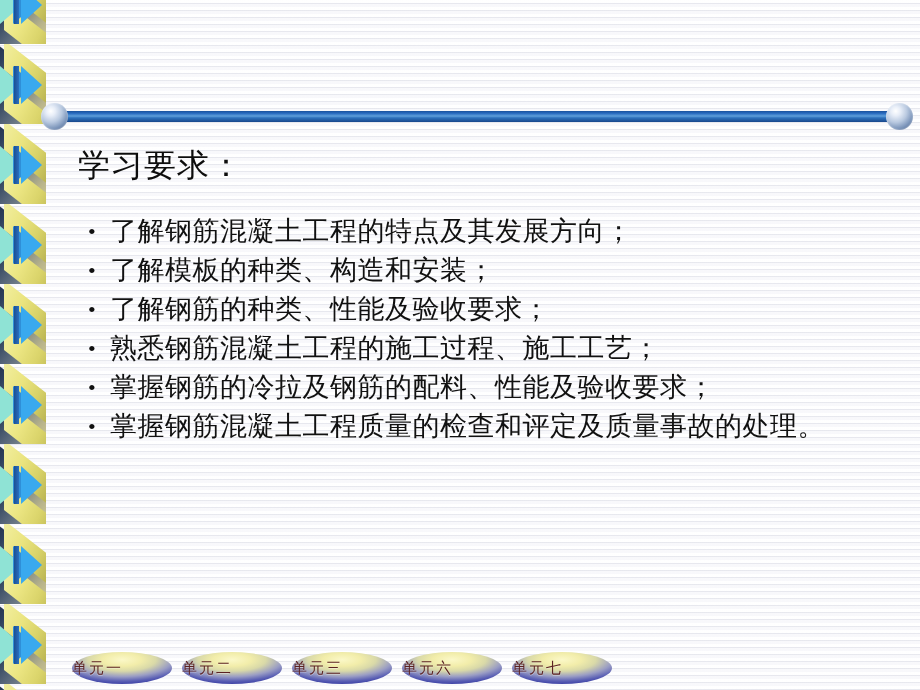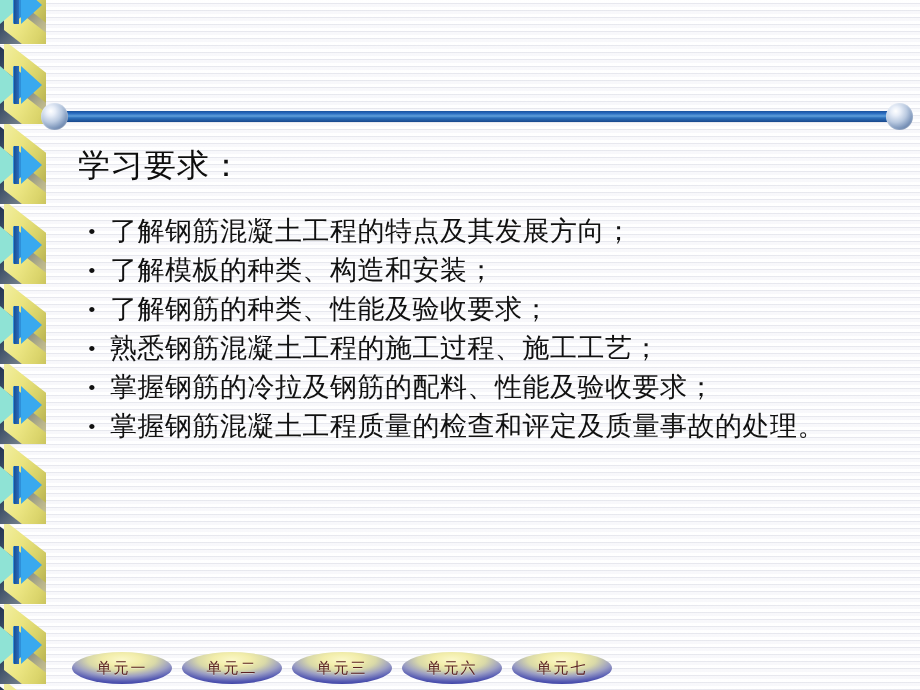--- a/index.html
+++ b/index.html
@@ -228,21 +228,21 @@
     background:
       radial-gradient(ellipse 74% 78% at 50% 24%,
         #fbf8c8 0%,
         #f2edaa 26%,
         #d9d9a8 46%,
         #9a9dc4 68%,
         #5a5fb4 86%,
         #3a3ea4 100%);
     display: flex;
     align-items: center;
-    justify-content: center;
+    justify-content: flex-start;
     cursor: pointer;
   }
   .unit-btn span {
     font-size: 15px;
     color: #5c2222;
     letter-spacing: 2px;
     font-weight: normal;
     text-shadow: 0 1px 0 rgba(255,255,255,0.35);
   }
 </style>

